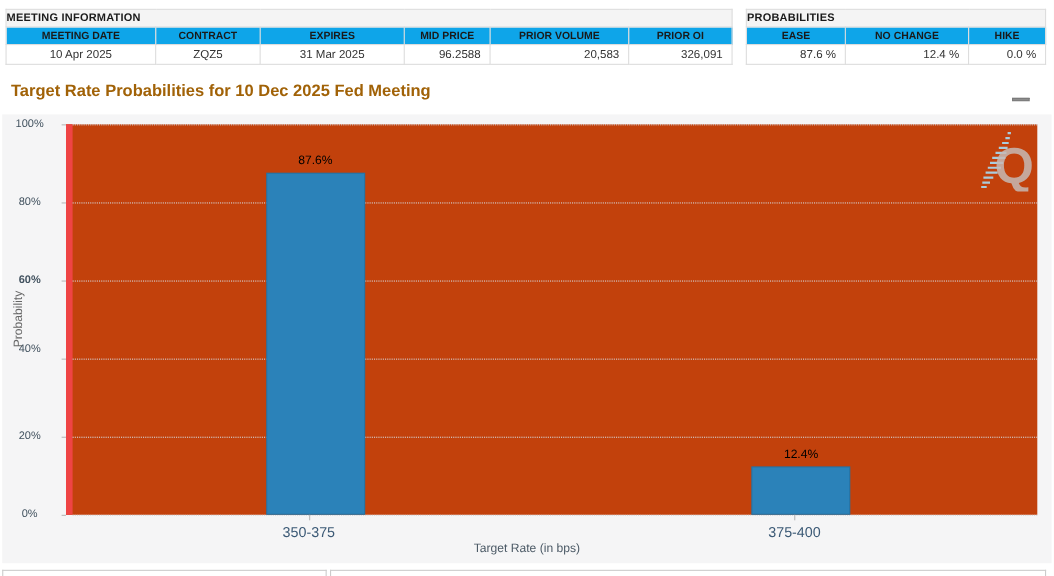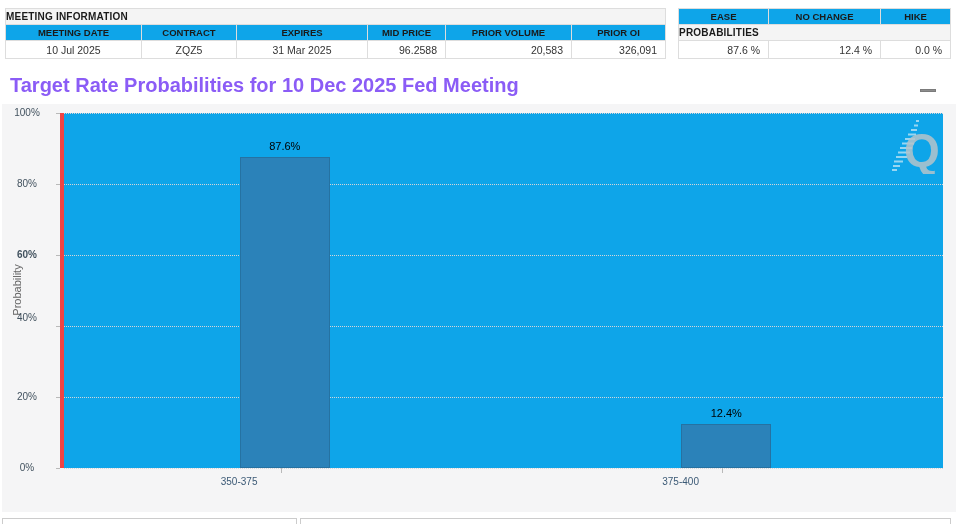--- a/index.html
+++ b/index.html
@@ -14,37 +14,37 @@
   .tbl-title { background:#f4f4f4; font-size:10px; font-weight:bold; color:#1a1a1a;
                text-align:left; height:16px; letter-spacing:.2px; }
   th.colhead { background:#0ea5e9; font-size:9.5px; font-weight:bold; color:#1a1a1a;
                text-align:center; height:16px; padding:1px 4px; }
   td { font-size:10.5px; color:#333; height:18px; padding:1px 8px; background:#fff; }
   td.c { text-align:center; }
   td.r { text-align:right; }
 
   
   .chart-panel { position:absolute; top:68px; left:2px; width:954px; height:444px; background:#fff; }
-  .chart-title { position:absolute; top:6px; left:8px; font-size:20px; font-weight:600; color:#8b5cf6; }
+  .chart-title { position:absolute; top:6px; left:8px; font-size:15px; font-weight:600; color:#a16207; }
   .chart-menu { position:absolute; top:8px; right:16px; width:22px; height:17px;
                 cursor:pointer; padding:1px 2px; border-radius:2px; }
   .chart-menu .bar { width:16px; height:3px; background:#8d8d8d; margin:1.5px auto;
                      box-shadow:0 1px 0 rgba(255,255,255,.8); }
   .chart-subtitle { position:absolute; top:17px; left:0; right:0; text-align:center;
                     font-size:12px; color:#2a5277; }
   .chart-body { position:absolute; top:36px; left:0; right:0; bottom:0; background:#f5f5f6; }
   .plot-area { position:absolute; top:9px; left:58px; width:calc(100% - 71px); height:355px;
-               background:#0ea5e9; border-left:4px solid #ef4444; }
+               background:#c2410c; border-left:6px solid #ef4444; }
   .gridline { position:absolute; left:0; right:0; height:0; border-top:1px dotted #d5d5d8; }
   .bar { position:absolute; bottom:0; width:90px; border:1px solid rgba(0,0,0,.12); }
   .barlab { position:absolute; width:100px; text-align:center; font-size:11px; color:#000; }
   .ylab { position:absolute; left:0; width:50px; text-align:center; font-size:10px; color:#42525f; }
   .ytick { position:absolute; width:4px; height:1px; background:#b9b9b9; }
   .xtick { position:absolute; width:1px; height:5px; background:#b9b9b9; }
-  .xlab { position:absolute; width:120px; text-align:left; font-size:10px; color:#3c5a76; }
+  .xlab { position:absolute; width:120px; text-align:center; font-size:13px; color:#3c5a76; }
   .x-axis-title { position:absolute; top:389px; left:0; right:0; text-align:center;
                   font-size:11px; color:#4c5a66; }
   .y-axis-title { position:absolute; left:15px; top:186px; transform:translate(-50%,-50%) rotate(-90deg);
                   white-space:nowrap; font-size:11px; color:#666; }
   .watermark { position:absolute; top:12px; right:14px; width:58px; height:58px; opacity:.9; }
 
   
   .stub { position:absolute; top:518px; height:6px; background:#fff;
           border:1px solid #ccc; border-bottom:none; }
   .stub-left { left:2px; width:295px; }
@@ -73,45 +73,45 @@
           <th class="colhead">MEETING DATE</th>
           <th class="colhead">CONTRACT</th>
           <th class="colhead">EXPIRES</th>
           <th class="colhead">MID PRICE</th>
           <th class="colhead">PRIOR VOLUME</th>
           <th class="colhead">PRIOR OI</th>
         </tr>
       </thead>
       <tbody>
         <tr>
-          <td class="c">10 Jul 2025</td>
+          <td class="c">10 Apr 2025</td>
           <td class="c">ZQZ5</td>
           <td class="c">31 Mar 2025</td>
           <td class="r">96.2588</td>
           <td class="r">20,583</td>
           <td class="r">326,091</td>
         </tr>
       </tbody>
     </table>
 
     <table style="width:272px">
       <colgroup>
           <col style="width:90px">
           <col style="width:112px">
           <col style="width:70px">
         </colgroup>
       <thead>
         <tr>
+            <th class="tbl-title" colspan="3">PROBABILITIES</th>
+          </tr>
+        <tr>
           <th class="colhead">EASE</th>
           <th class="colhead">NO CHANGE</th>
           <th class="colhead">HIKE</th>
         </tr>
-        <tr>
-            <th class="tbl-title" colspan="3">PROBABILITIES</th>
-          </tr>
       </thead>
       <tbody>
         <tr>
           <td class="r">87.6 %</td>
           <td class="r">12.4 %</td>
           <td class="r">0.0 %</td>
         </tr>
       </tbody>
     </table>
   </div>
@@ -131,20 +131,21 @@
           <div class="gridline" style="top: 213px;"></div>
           <div class="gridline" style="top: 142px;"></div>
           <div class="gridline" style="top: 71px;"></div>
           <div class="gridline" style="top: 0px;"></div>
           <div class="bar" style="left: 175.75px; height: 310.98px; background: rgb(43, 130, 185);"></div>
           <div class="barlab" style="left: 170.75px; bottom: 315.98px;">87.6%</div>
           <div class="bar" style="left: 617.25px; height: 44.02px; background: rgb(43, 130, 185);"></div>
           <div class="barlab" style="left: 612.25px; bottom: 49.02px;">12.4%</div>
         </div>
       <div class="y-axis-title">Probability</div>
+      <div class="x-axis-title">Target Rate (in bps)</div>
       <div class="watermark">
         <svg width="58" height="58" viewBox="0 0 58 58" xmlns="http://www.w3.org/2000/svg">
           <g stroke="#a8dcf4" stroke-width="2">
             <line x1="8" y1="54" x2="13" y2="54"></line>
             <line x1="9" y1="50" x2="16" y2="50"></line>
             <line x1="10" y1="45.5" x2="19" y2="45.5"></line>
             <line x1="12" y1="41" x2="23" y2="41"></line>
             <line x1="14" y1="36.5" x2="26" y2="36.5"></line>
             <line x1="16" y1="32" x2="28" y2="32"></line>
             <line x1="18" y1="27.5" x2="30" y2="27.5"></line>

